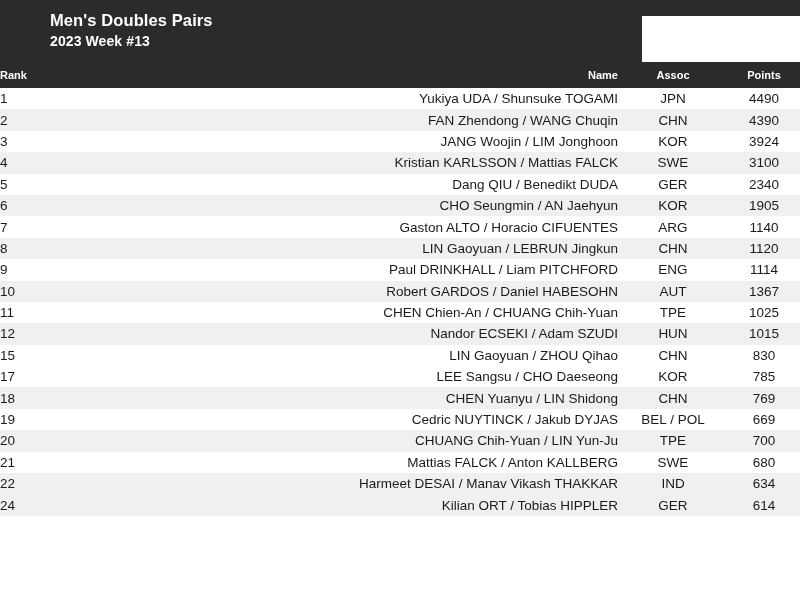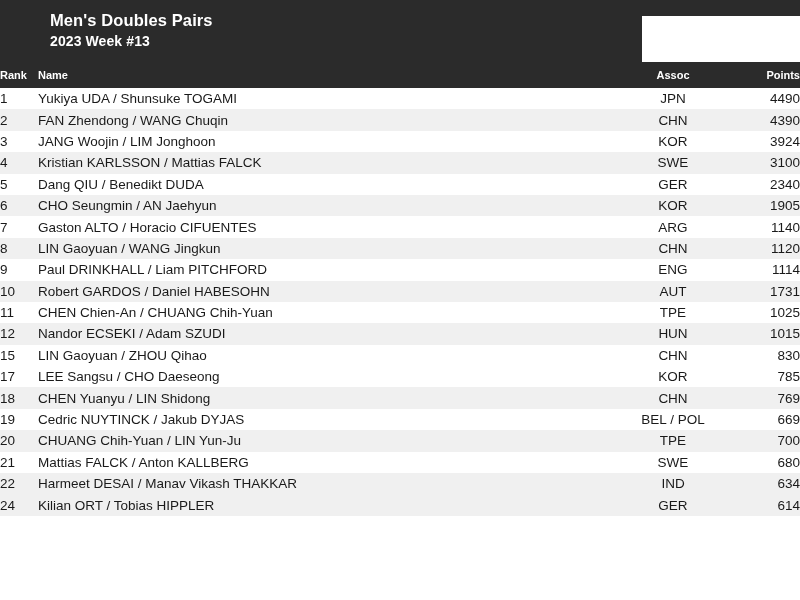--- a/index.html
+++ b/index.html
@@ -83,33 +83,33 @@
     vertical-align: middle;
   }
   th.col-rank, td.col-rank {
     width: 38px;
     text-align: left;
     padding-left: 8px;
     box-sizing: border-box;
   }
   th.col-name, td.col-name {
     width: 580px;
-    text-align: left;
+    text-align: right;
     padding-left: 2px;
     box-sizing: border-box;
     margin-top: 8px;
   }
   th.col-assoc, td.col-assoc {
     width: 110px;
     text-align: center;
     box-sizing: border-box;
   }
   th.col-points, td.col-points {
     width: 72px;
-    text-align: right;
+    text-align: center;
     box-sizing: border-box;
   }
 
   table.ranking tbody td {
     font-size: 13.5px;
     color: #1a1a1a;
     height: 21.4px;
     padding: 0;
     vertical-align: middle;
     white-space: nowrap;
@@ -184,35 +184,35 @@
             <td class="col-points">1905</td>
           </tr>
           <tr class="odd">
             <td class="col-rank">7</td>
             <td class="col-name">Gaston ALTO / Horacio CIFUENTES</td>
             <td class="col-assoc">ARG</td>
             <td class="col-points">1140</td>
           </tr>
           <tr class="even">
             <td class="col-rank">8</td>
-            <td class="col-name">LIN Gaoyuan / WANG Jingkun</td>
+            <td class="col-name">LIN Gaoyuan / LEBRUN Jingkun</td>
             <td class="col-assoc">CHN</td>
             <td class="col-points">1120</td>
           </tr>
           <tr class="odd">
             <td class="col-rank">9</td>
             <td class="col-name">Paul DRINKHALL / Liam PITCHFORD</td>
             <td class="col-assoc">ENG</td>
             <td class="col-points">1114</td>
           </tr>
           <tr class="even">
             <td class="col-rank">10</td>
             <td class="col-name">Robert GARDOS / Daniel HABESOHN</td>
             <td class="col-assoc">AUT</td>
-            <td class="col-points">1731</td>
+            <td class="col-points">1367</td>
           </tr>
           <tr class="odd">
             <td class="col-rank">11</td>
             <td class="col-name">CHEN Chien-An / CHUANG Chih-Yuan</td>
             <td class="col-assoc">TPE</td>
             <td class="col-points">1025</td>
           </tr>
           <tr class="even">
             <td class="col-rank">12</td>
             <td class="col-name">Nandor ECSEKI / Adam SZUDI</td>

